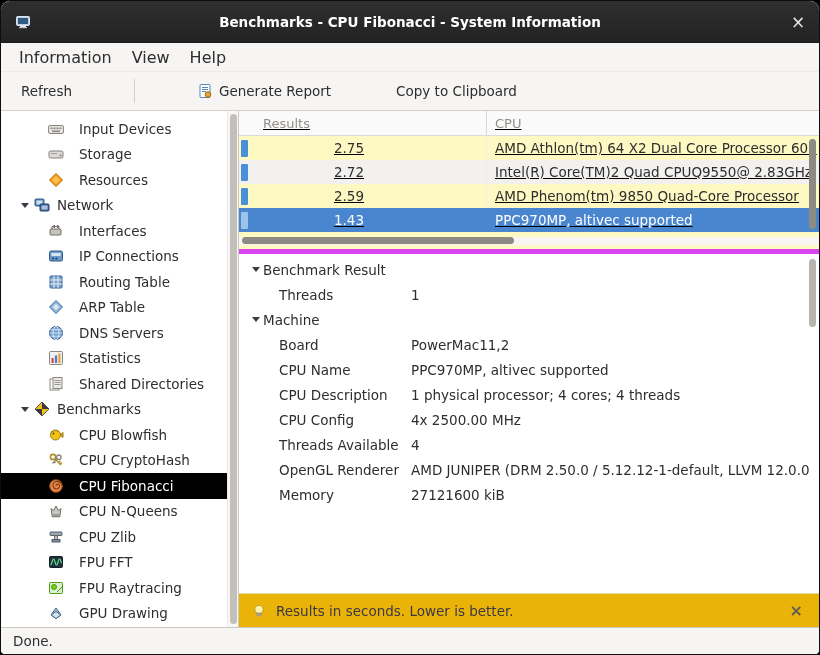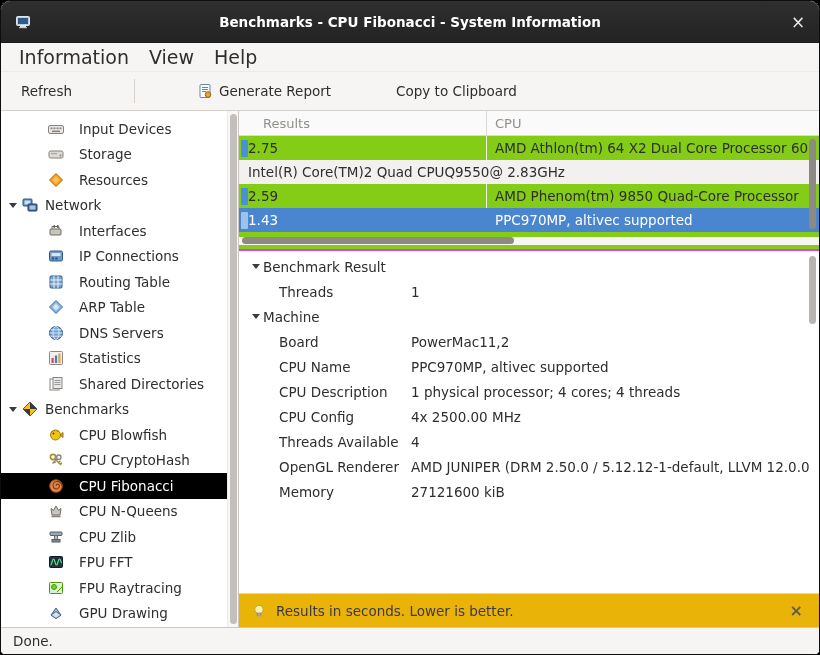--- a/index.html
+++ b/index.html
@@ -11,60 +11,60 @@
   
   .titlebar{flex:0 0 auto;height:42px;background:linear-gradient(#2f2f2f,#232323);
     display:flex;align-items:center;position:relative;border-bottom:1px solid #1a1a1a;}
   .titlebar .app-icon{position:absolute;left:14px;top:13px;width:16px;height:16px;}
   .win-title{flex:1;text-align:center;color:#ffffff;font-weight:bold;font-size:13.5px;}
   .close-btn{position:absolute;right:8px;top:8px;width:26px;height:26px;background:transparent;
     border:none;color:#e8e8e8;font-size:17px;line-height:26px;padding:0;cursor:pointer;font-family:inherit;}
   
   .menubar{flex:0 0 auto;height:29px;background:#f6f5f4;display:flex;align-items:center;
     padding-left:8px;border-bottom:1px solid #eceae7;}
-  .menu-item{border:none;background:transparent;font-family:inherit;font-size:19px;
+  .menu-item{border:none;background:transparent;font-family:inherit;font-size:16px;
     color:#2e2e2e;padding:4px 10px;cursor:pointer;}
   
   .toolbar{flex:0 0 auto;height:39px;background:#f6f5f4;border-bottom:1px solid #d5d0cb;
     display:flex;align-items:center;padding-left:10px;gap:45px;}
   .tool-btn{display:flex;align-items:center;gap:6px;border:none;background:transparent;
     font-family:inherit;font-size:13.5px;color:#2e2e2e;padding:7px 10px;cursor:pointer;}
   .tool-sep{width:1px;height:24px;background:#d5d0cb;margin:0 7px;}
   .icon{display:inline-flex;align-items:center;justify-content:center;}
   .icon svg{display:block;}
   
   .content{flex:1;display:flex;min-height:0;background:#ffffff;}
   .sidebar-wrap{flex:0 0 238px;display:flex;border-right:1px solid #cdc7c2;background:#fff;}
   .sidebar{flex:1;overflow:hidden;padding-top:5px;}
   .side-item{height:25.5px;display:flex;align-items:center;font-size:13.5px;color:#2e2e2e;
-    padding-left:6px;cursor:pointer;white-space:nowrap;}
+    padding-left:18px;cursor:pointer;white-space:nowrap;}
   .side-item.level-1{padding-left:24px;gap:8px;}
   .side-item.selected{background:#000000;color:#fff;}
   .expander{width:12px;margin-right:2px;display:flex;justify-content:center;visibility:hidden;flex:0 0 auto;}
   .level-0 .expander{visibility:visible;}
   .tri-down{width:0;height:0;border-left:4px solid transparent;border-right:4px solid transparent;
     border-top:5px solid #3d3846;}
   .side-item .icon{width:18px;margin-right:6px;flex:0 0 auto;}
   .sidebar-scroll{flex:0 0 11px;background:#f8f7f6;border-left:1px solid #eceae8;position:relative;}
   .sidebar-scroll .vthumb{position:absolute;left:2px;top:3px;bottom:3px;width:7px;
     background:#c3bfba;border-radius:4px;}
   
   .main{flex:1;display:flex;flex-direction:column;min-width:0;background:#fff;}
-  .results-pane{flex:0 0 auto;border-bottom:2px solid #d946ef;position:relative;background:#84cc16;}
+  .results-pane{flex:0 0 auto;border-bottom:5px solid #d946ef;position:relative;background:#fef9c3;text-decoration:underline;}
   .results-header{height:25px;display:flex;background:#fbfafa;border-bottom:1px solid #dcd8d4;
     color:#928e89;font-size:13px;align-items:center;}
   .col-results{width:247px;padding-left:24px;flex:0 0 auto;}
   .col-cpu{flex:1;padding-left:8px;border-left:1px solid #dcd8d4;height:100%;display:flex;align-items:center;min-width:0;}
   .res-row{height:24px;display:flex;align-items:center;font-size:13.5px;color:#2e2e2e;cursor:pointer;}
   .res-row.alt{background:#f2f1f0;}
   .res-row.selected{background:#4a86cf;color:#fff;}
   .res-cell{width:247px;flex:0 0 auto;display:flex;align-items:center;}
   .res-bar{width:7px;height:17px;margin-left:2px;background:#4a90d9;border-radius:1px;flex:0 0 auto;}
   .selected .res-bar{background:#9cc3ea;}
-  .res-value{width:116px;}
+  .res-value{width:116px;text-align:right;}
   .cpu-cell{flex:1;padding-left:8px;white-space:nowrap;overflow:hidden;min-width:0;border-left:1px solid #efedeb;height:100%;display:flex;align-items:center;}
   .selected .cpu-cell{border-left-color:transparent;}
   .hscroll{height:8px;margin:5px 0 4px 0;position:relative;background:#f7f6f5;}
   .hthumb{position:absolute;left:3px;top:0;height:7px;width:272px;background:#8d8983;border-radius:4px;}
   .results-vscroll{position:absolute;right:2px;top:28px;width:8px;height:90px;}
   .results-vscroll .vthumb{position:absolute;left:0;top:0;width:7px;height:100%;
     background:#8d8983;border-radius:4px;}
   
   .details-pane{flex:1;position:relative;overflow:hidden;background:#fff;padding-top:3px;}
   .det-row{height:25px;display:flex;align-items:center;font-size:13.5px;color:#2e2e2e;cursor:pointer;}
@@ -418,20 +418,24 @@
         <div class="results-rows">
 
         <div class="res-row">
               <div class="res-cell">
                 <span class="res-bar"></span>
                 <span class="res-value">2.75</span>
               </div>
               <div class="cpu-cell">AMD Athlon(tm) 64 X2 Dual Core Processor 600</div>
             </div>
             <div class="res-row alt">
+              <div class="res-cell">
+                <span class="res-bar"></span>
+                <span class="res-value">2.72</span>
+              </div>
               <div class="cpu-cell">Intel(R) Core(TM)2 Quad CPUQ9550@ 2.83GHz</div>
             </div>
             <div class="res-row">
               <div class="res-cell">
                 <span class="res-bar"></span>
                 <span class="res-value">2.59</span>
               </div>
               <div class="cpu-cell">AMD Phenom(tm) 9850 Quad-Core Processor</div>
             </div>
             <div class="res-row selected alt">

